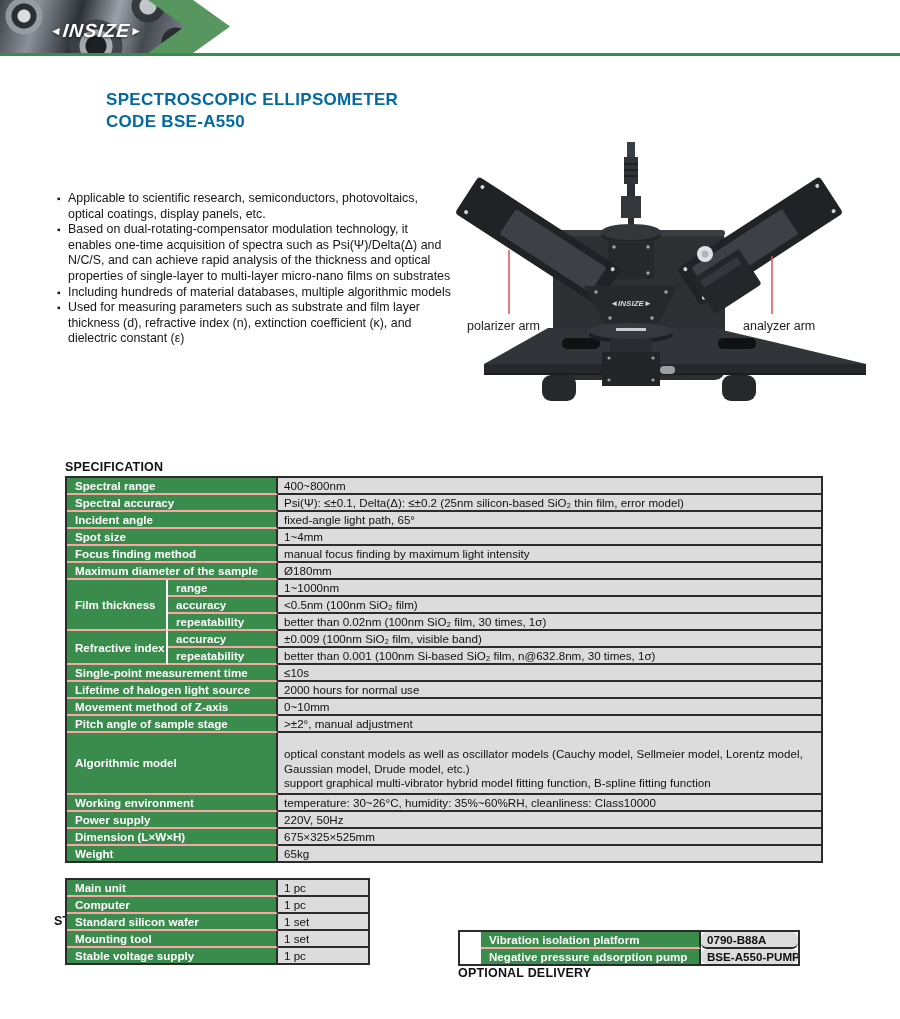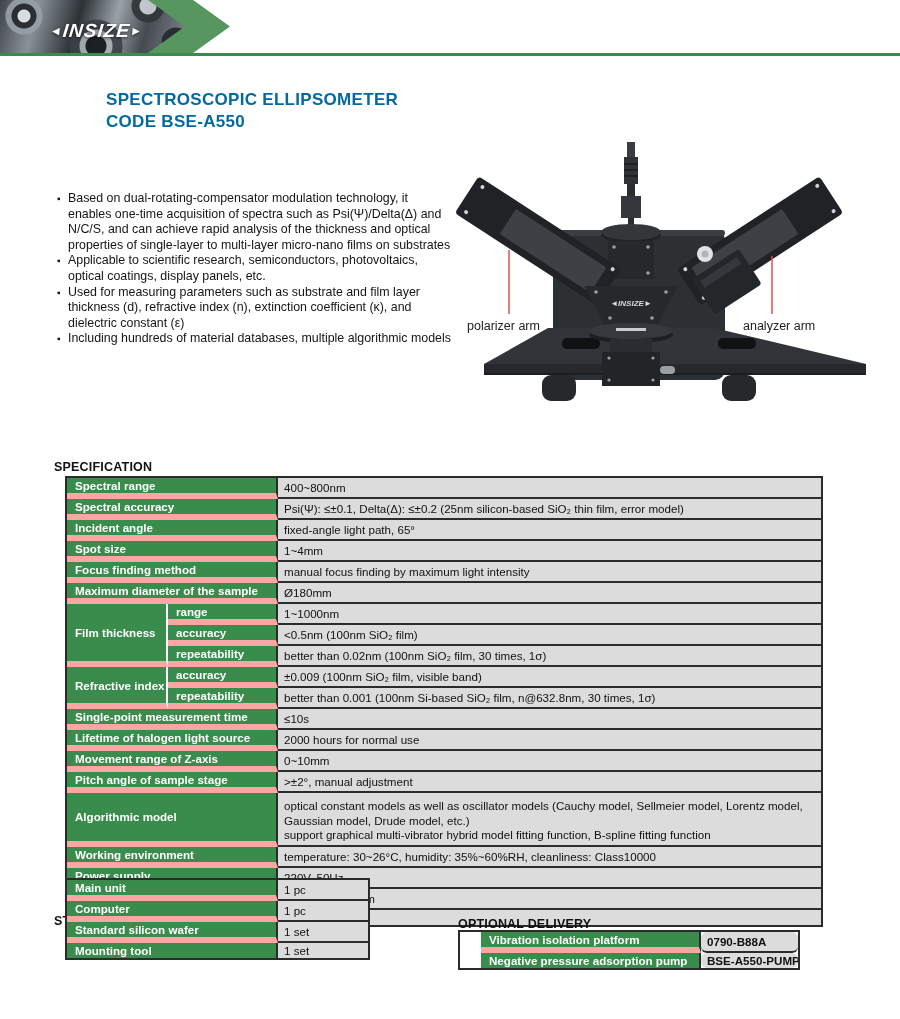--- a/index.html
+++ b/index.html
@@ -37,65 +37,65 @@
   .features li{font-size:12.4px; line-height:15.6px; padding-left:11px; position:relative; color:#151515;}
   .features li::before{content:"▪"; position:absolute; left:0; top:0; font-size:10px;}
 
   
   .figure{position:absolute; left:450px; top:138px; width:450px; height:292px;}
   .figure svg{width:100%; height:100%; display:block;}
   .fig-label{font-size:12.5px; fill:#222;}
 
   
   .sec-head{position:absolute; font-size:12.5px; font-weight:bold; color:#111; letter-spacing:.2px;}
-  #spec-head{left:54px; top:460px;}
+  #spec-head{left:65px; top:460px;}
   #std-head{left:54px; top:914px;}
-  #opt-head{left:458px; top:917px;text-align:center;}
+  #opt-head{left:458px; top:966px;text-align:center;}
 
   
   table.grid{position:absolute; border-collapse:separate; border-spacing:0;
     border:2px solid var(--border-dark); table-layout:fixed;}
   table.spec{left:65px; top:476px; width:758px;}
   table.spec col.c1{width:101px;} table.spec col.c2{width:110px;}
   table.std{left:65px; top:878px; width:305px;}
   table.std col.c1{width:211px;}
   table.opt{left:458px; top:930px; width:342px;padding-left:21px;}
   table.opt col.c1{width:220px;}
 
   td{height:12px; line-height:13px; font-size:11.6px; padding:1px 6px; vertical-align:middle;
      overflow:hidden; white-space:nowrap;}
   td.lbl{background:var(--green); color:#fff; font-weight:bold; padding-left:8px;
-     border-bottom:6px solid #fca5a5; border-right:2px solid var(--border-dark);}
+     border-bottom:2px solid #fca5a5; border-right:2px solid var(--border-dark);}
   td.lbl.main{border-right:2px solid #fff;}
   td.val{background:var(--cell-gray); color:#111;
      border-bottom:2px solid var(--border-dark);}
-  td.val.pre{white-space:pre-line; line-height:14.5px; padding-top:6px; padding-bottom:2px;}
+  td.val.pre{white-space:pre-line; line-height:14.5px; padding-top:14px; padding-bottom:2px;}
   td.val.bold{font-weight:bold;border-radius:6px;}
   tr:last-child td{border-bottom:0;}
 </style>
 </head>
 <body>
 
 <header>
   <div class="hdr-photo"></div>
   <div class="hdr-chevron"></div>
   <div class="hdr-rule"></div>
   <div class="logo"><span class="arr">◄</span><span>INSIZE</span><span class="arr">►</span></div>
 </header>
 
 <h1 class="title">
   <div>SPECTROSCOPIC ELLIPSOMETER</div>
   <div>CODE BSE-A550</div>
 </h1>
 
 <ul class="features">
+  <li>Applicable to scientific research, semiconductors, photovoltaics, optical coatings, display panels, etc.</li>
   <li>Based on dual-rotating-compensator modulation technology, it enables one-time acquisition of spectra such as Psi(Ψ)/Delta(Δ) and N/C/S, and can achieve rapid analysis of the thickness and optical properties of single-layer to multi-layer micro-nano films on substrates</li>
-  <li>Applicable to scientific research, semiconductors, photovoltaics, optical coatings, display panels, etc.</li>
+  <li>Including hundreds of material databases, multiple algorithmic models</li>
   <li>Used for measuring parameters such as substrate and film layer thickness (d), refractive index (n), extinction coefficient (κ), and dielectric constant (ε)</li>
-  <li>Including hundreds of material databases, multiple algorithmic models</li>
 </ul>
 
 <figure class="figure">
   <svg viewBox="0 0 450 292">
 
     <g>
       <rect x="103" y="92" width="172" height="150" rx="10" fill="#2d3033"></rect>
       <rect x="103" y="92" width="172" height="6" rx="3" fill="#3a3e42"></rect>
     </g>
 
@@ -243,21 +243,21 @@
 
     <tr>
       <td class="lbl" colspan="2">Single-point measurement time</td>
       <td class="val">≤10s</td>
     </tr>
     <tr>
       <td class="lbl" colspan="2">Lifetime of halogen light source</td>
       <td class="val">2000 hours for normal use</td>
     </tr>
     <tr>
-      <td class="lbl" colspan="2">Movement range of Z-axis</td>
+      <td class="lbl" colspan="2">Movement method of Z-axis</td>
       <td class="val">0~10mm</td>
     </tr>
     <tr>
       <td class="lbl" colspan="2">Pitch angle of sample stage</td>
       <td class="val">&gt;±2°, manual adjustment</td>
     </tr>
     <tr>
       <td class="lbl" colspan="2">Algorithmic model</td>
       <td class="val pre">optical constant models as well as oscillator models (Cauchy model, Sellmeier model, Lorentz model,
 Gaussian model, Drude model, etc.)
@@ -298,20 +298,24 @@
       <td class="val">1 pc</td>
     </tr>
     <tr>
       <td class="lbl">Standard silicon wafer</td>
       <td class="val">1 set</td>
     </tr>
     <tr>
       <td class="lbl">Mounting tool</td>
       <td class="val">1 set</td>
     </tr>
+    <tr>
+      <td class="lbl">Stable voltage supply</td>
+      <td class="val">1 pc</td>
+    </tr>
   </tbody>
 </table>
 
 <div class="sec-head" id="opt-head">OPTIONAL DELIVERY</div>
 <table class="grid opt">
   <colgroup>
       <col class="c1">
       <col>
     </colgroup>
   <tbody>

